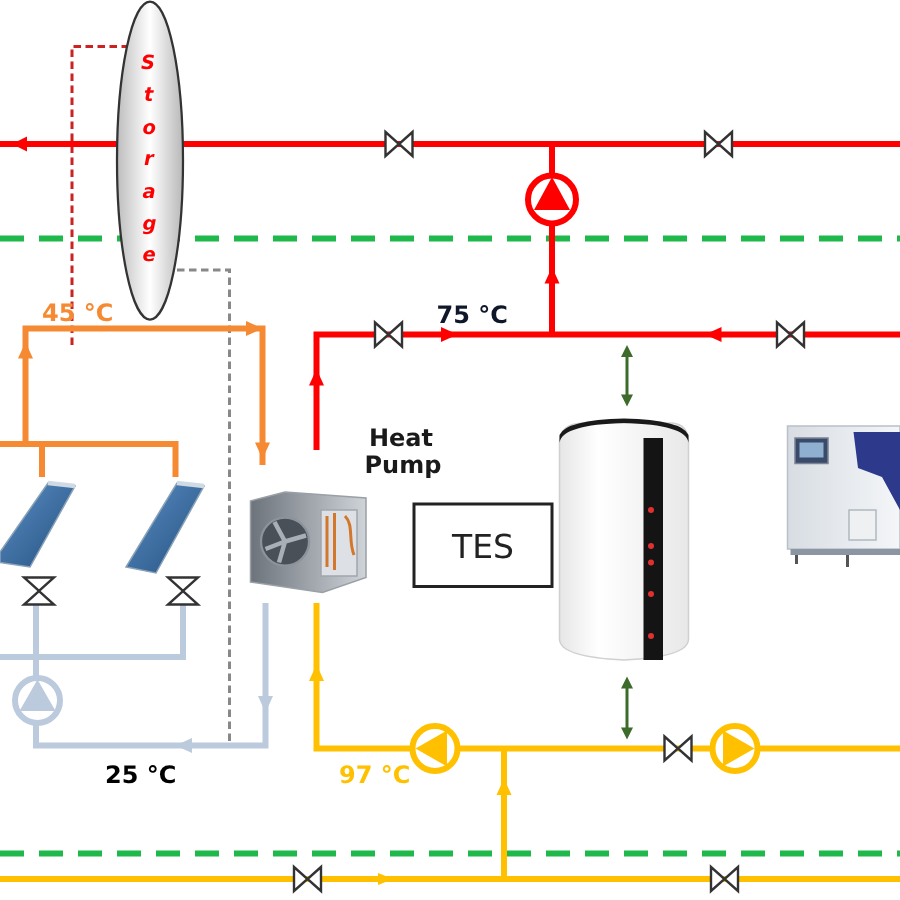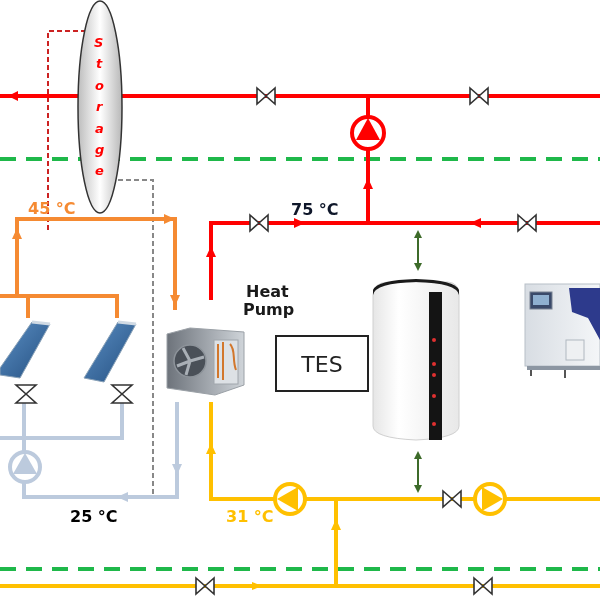--- a/index.html
+++ b/index.html
@@ -185,17 +185,17 @@
   <div class="storage-letter" style="position:absolute;top:43px;left:5px;color:#ff0000;">o</div>
   <div class="storage-letter" style="position:absolute;top:64px;left:6px;color:#ff0000;">r</div>
   <div class="storage-letter" style="position:absolute;top:86px;left:5px;color:#ff0000;">a</div>
   <div class="storage-letter" style="position:absolute;top:107px;left:5px;color:#ff0000;">g</div>
   <div class="storage-letter" style="position:absolute;top:128px;left:5px;color:#ff0000;">e</div>
 </div>
 
 <div class="lbl" style="position:absolute;left:28px;top:199px;color:#f58a32;">45 °C</div>
 <div class="lbl" style="position:absolute;left:291px;top:200px;color:#0f172a;">75 °C</div>
 <div class="lbl" style="position:absolute;left:70px;top:507px;color:#000000;">25 °C</div>
-<div class="lbl" style="position:absolute;left:226px;top:507px;color:#ffc000;">31 °C</div>
+<div class="lbl" style="position:absolute;left:226px;top:507px;color:#ffc000;">97 °C</div>
 <div class="lbl" style="position:absolute;left:227px;top:283px;color:#1a1a1a;line-height:18px;margin-left:16px;">
   <div style="padding-left:3px;">Heat</div>
   <div>Pump</div>
 </div>
 
 </body></html>

